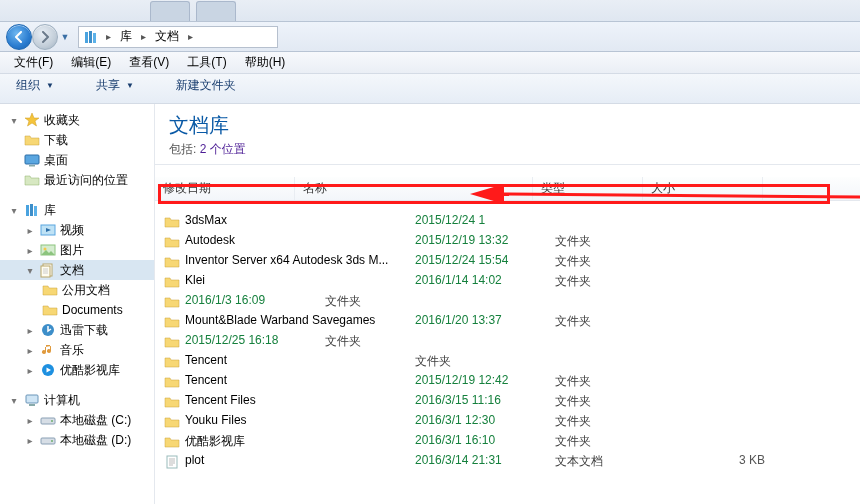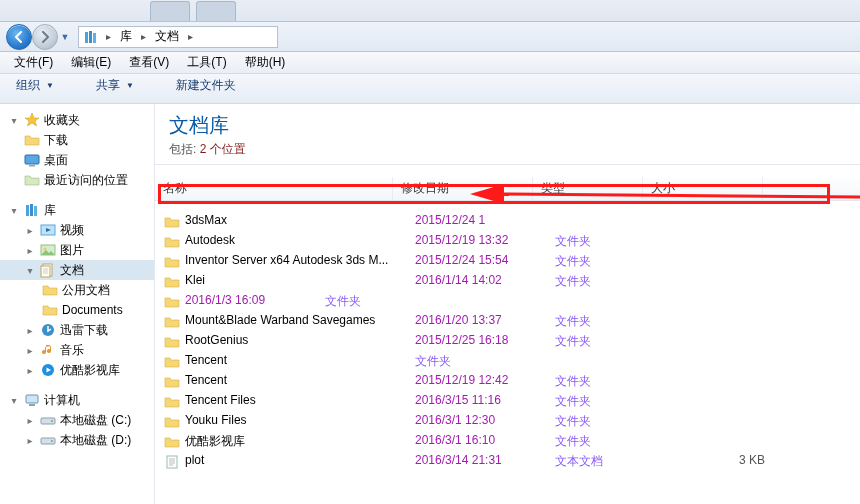--- a/index.html
+++ b/index.html
@@ -55,22 +55,22 @@
   .col { border-right:1px solid #e9edf2; height:100%; display:flex; align-items:center; padding:0 8px; }
   .col.name { width:238px; }
   .col.date { width:140px; }
   .col.type { width:110px; }
   .col.size { width:120px; justify-content:flex-start; }
   
   .filelist { flex:1; overflow:hidden; position:relative;}
   .row { display:flex; align-items:flex-start; height:20px; padding-left:8px; }
   .row .fic { width:18px; height:18px; display:inline-flex; align-items:center; justify-content:center; margin-right:4px;}
   .row .cell-name { width:230px; overflow:hidden; text-overflow:ellipsis; white-space:nowrap;}
-  .row .cell-date { width:140px; color:#a21caf;}
-  .row .cell-type { width:110px; color:#8b5cf6;}
+  .row .cell-date { width:140px; color:#15803d;}
+  .row .cell-type { width:110px; color:#404040;}
   .row .cell-size { width:120px; color:#555; text-align:right; padding-right:20px;}
   
   
   .red-box { position:absolute; border:3px solid #ff1a1a; pointer-events:none;}
   .red-arrow { position:absolute; pointer-events:none;}
   
   
   .svg-folder { display:block;}
   .svg-star { display:block;}
   .svg-lib { display:block;}
@@ -301,27 +301,27 @@
           </svg>
         </span>
       <span class="label">本地磁盘 (D:)</span>
     </div>
   </div>
 
   <div class="content">
     <div class="lib-header">
       <div class="lib-title">文档库</div>
       <div class="lib-sub">
-        <span>包括: </span><a style="color:#7f1d1d; text-decoration:none; cursor:pointer">2 个位置</a>
+        <span>包括: </span><a style="color:#4c1d95; text-decoration:none; cursor:pointer">2 个位置</a>
       </div>
     </div>
 
     <div class="columns">
+      <div class="col date">修改日期</div>
       <div class="col name">名称</div>
-      <div class="col date">修改日期</div>
       <div class="col type">类型</div>
       <div class="col size">大小</div>
     </div>
 
     <div class="filelist" id="filelist">
 
     <div class="row">
           <span class="fic">
             <svg width="16" height="16" viewBox="0 0 16 16">
               <path d="M1 4h5l1 2h8v7H1z" fill="#f7d774" stroke="#caa13b" stroke-width="0.5"></path>
@@ -385,21 +385,20 @@
           <span class="cell-date">2016/1/20 13:37</span>
           <span class="cell-type">文件夹</span>
           <span class="cell-size"></span>
         </div>
         <div class="row">
           <span class="fic">
             <svg width="16" height="16" viewBox="0 0 16 16">
               <path d="M1 4h5l1 2h8v7H1z" fill="#f7d774" stroke="#caa13b" stroke-width="0.5"></path>
             </svg>
           </span>
-          <span class="cell-name">RootGenius</span>
           <span class="cell-date">2015/12/25 16:18</span>
           <span class="cell-type">文件夹</span>
           <span class="cell-size"></span>
         </div>
         <div class="row">
           <span class="fic">
             <svg width="16" height="16" viewBox="0 0 16 16">
               <path d="M1 4h5l1 2h8v7H1z" fill="#f7d774" stroke="#caa13b" stroke-width="0.5"></path>
             </svg>
           </span>

